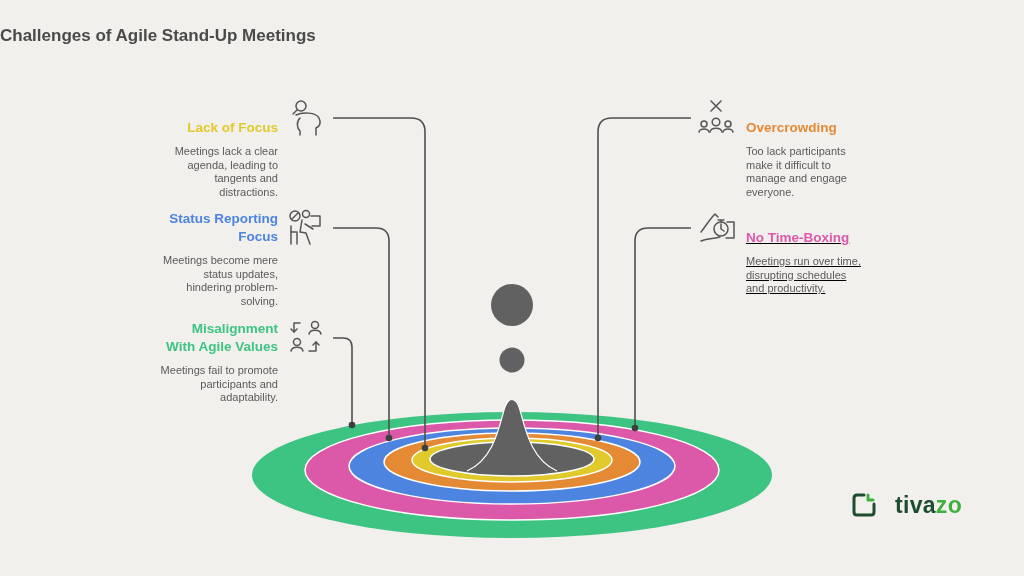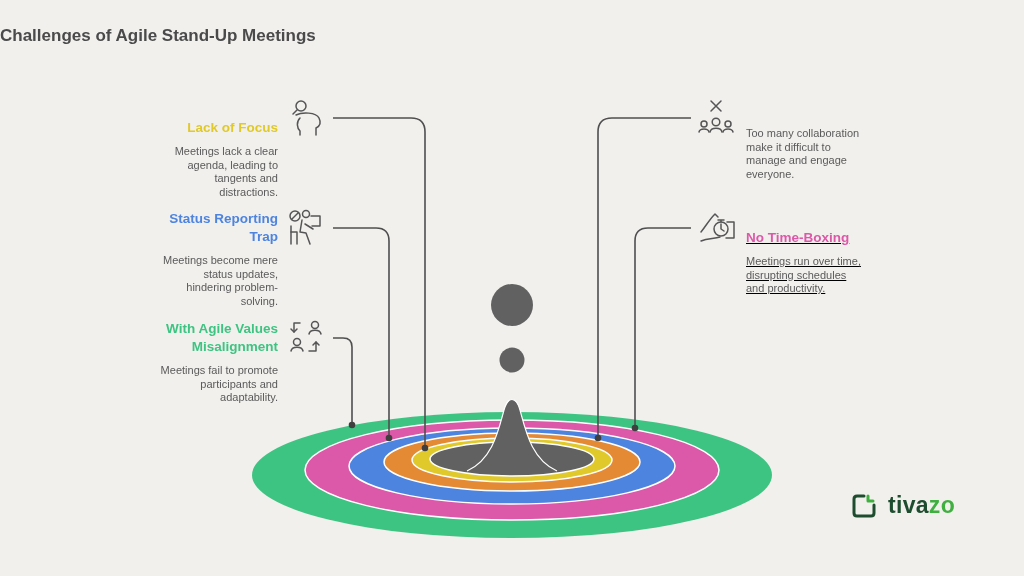--- a/index.html
+++ b/index.html
@@ -15,21 +15,21 @@
     font-size: 17px; font-weight: bold; color: #4a4a4a;
   }
   svg.diagram { position: absolute; left: 0; top: 0; }
   .block { position: absolute; }
   .block.left { text-align: right; }
   .block.right { text-align: left; }
   .block .head { font-size: 13.5px; font-weight: bold; line-height: 18px; }
   .block .desc { font-size: 11px; color: #5a5a5a; line-height: 13.5px; margin-top: 8px; }
   .logo {
     position: absolute; left: 852px; top: 492px;
-    display: flex; align-items: flex-end; gap: 12px;
+    display: flex; align-items: flex-start; gap: 19px;
   }
   .logo-text { font-size: 23px; font-weight: bold; letter-spacing: 0.3px; }
   .logo-text .a { color: #1d4d2e; }
   .logo-text .b { color: #3fb03f; }
 </style>
 </head>
 <body>
 
 <div class="title">Challenges of Agile Stand-Up Meetings</div>
 
@@ -123,45 +123,46 @@
     <div>Meetings lack a clear</div>
     <div>agenda, leading to</div>
     <div>tangents and</div>
     <div>distractions.</div>
   </div>
 </div>
 
 <div class="block left" style="right: 746px; top: 210px; width: 160px;">
   <div class="head" style="color:#4c84e0;">
     <div>Status Reporting</div>
-    <div>Trap</div>
+    <div>Focus</div>
   </div>
   <div class="desc">
     <div>Meetings become mere</div>
     <div>status updates,</div>
     <div>hindering problem-</div>
     <div>solving.</div>
   </div>
 </div>
 
 <div class="block left" style="right: 746px; top: 320px; width: 180px;">
   <div class="head" style="color:#3ec482;">
+    <div>Misalignment</div>
     <div>With Agile Values</div>
-    <div>Misalignment</div>
   </div>
   <div class="desc">
     <div>Meetings fail to promote</div>
     <div>participants and</div>
     <div>adaptability.</div>
   </div>
 </div>
 
 <div class="block right" style="left: 746px; top: 119px; width: 150px;">
+  <div class="head" style="color:#e48a35;">Overcrowding</div>
   <div class="desc">
-    <div>Too many collaboration</div>
+    <div>Too lack participants</div>
     <div>make it difficult to</div>
     <div>manage and engage</div>
     <div>everyone.</div>
   </div>
 </div>
 
 <div class="block right" style="left: 746px; top: 229px; width: 150px; text-decoration: underline;">
   <div class="head" style="color:#dc58a8;">No Time-Boxing</div>
   <div class="desc">
     <div>Meetings run over time,</div>

